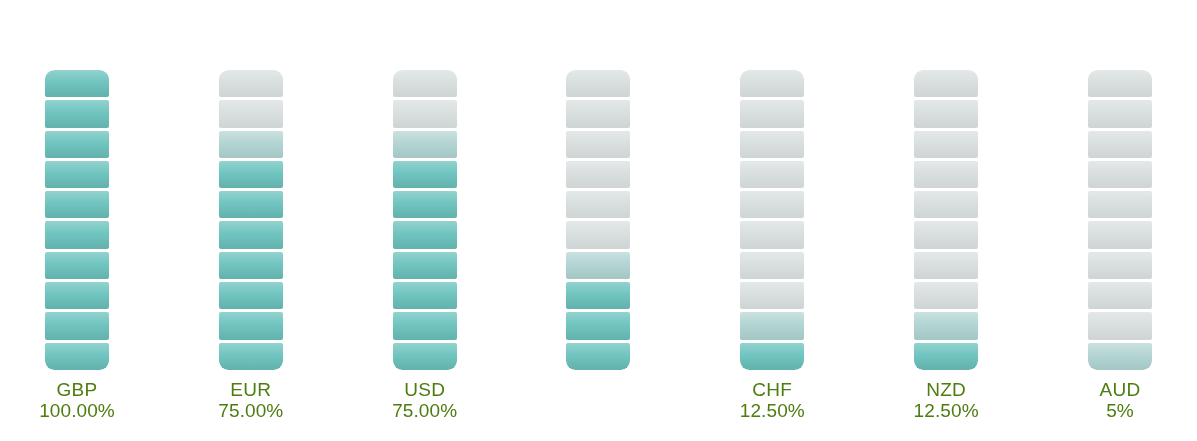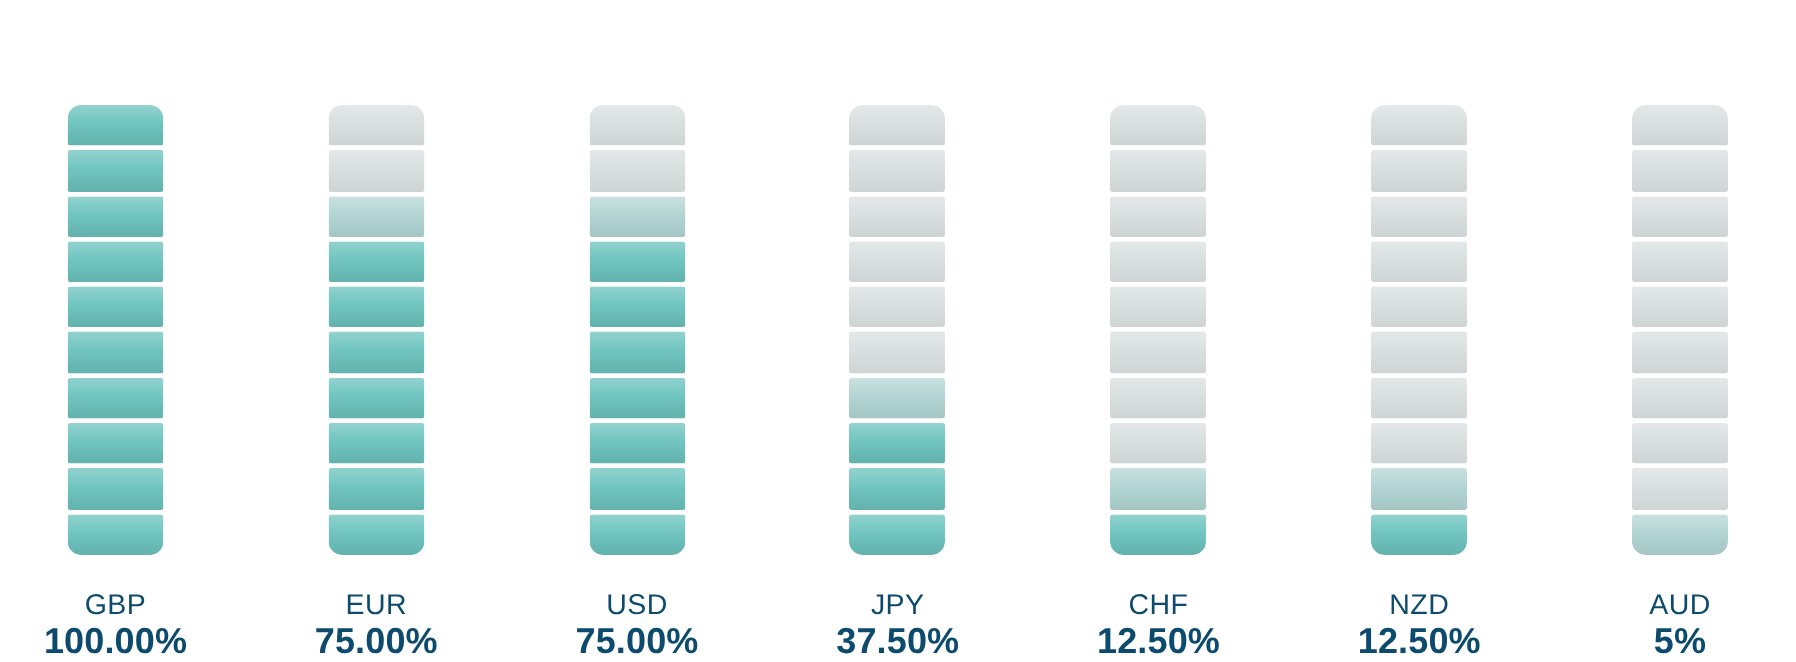--- a/index.html
+++ b/index.html
@@ -91,36 +91,35 @@
   .segment.partial {
     background: #aed2d0;
     background-image: linear-gradient(to bottom,
                       rgba(255,255,255,0.34) 0%,
                       rgba(255,255,255,0.06) 45%,
                       rgba(0,0,0,0.06) 100%);
   }
 
   
   .bar-labels {
-    margin-top: 24px;
+    margin-top: 10px;
     text-align: center;
     line-height: 1.08;
-    color: #0c4a6e;
+    color: #4d7c0f;
     user-select: none;
   }
   .bar-name {
     display: block;
     font-size: 19px;
     letter-spacing: 0.3px;
   }
   .bar-value {
     display: block;
-    font-size: 24px;
+    font-size: 19px;
     letter-spacing: 0.1px;
-    font-weight: bold;
   }
 </style>
 </head>
 <body>
 
 <div id="chart-root">
   <div id="bars-row">
       <div class="bar-group">
         <div class="bar-track">
           <div class="segment filled"></div>
@@ -181,24 +180,20 @@
           <div class="segment"></div>
           <div class="segment"></div>
           <div class="segment"></div>
           <div class="segment"></div>
           <div class="segment"></div>
           <div class="segment partial"></div>
           <div class="segment filled"></div>
           <div class="segment filled"></div>
           <div class="segment filled"></div>
         </div>
-        <div class="bar-labels">
-          <span class="bar-name">JPY</span>
-          <span class="bar-value">37.50%</span>
-        </div>
       </div>
       <div class="bar-group">
         <div class="bar-track">
           <div class="segment"></div>
           <div class="segment"></div>
           <div class="segment"></div>
           <div class="segment"></div>
           <div class="segment"></div>
           <div class="segment"></div>
           <div class="segment"></div>

